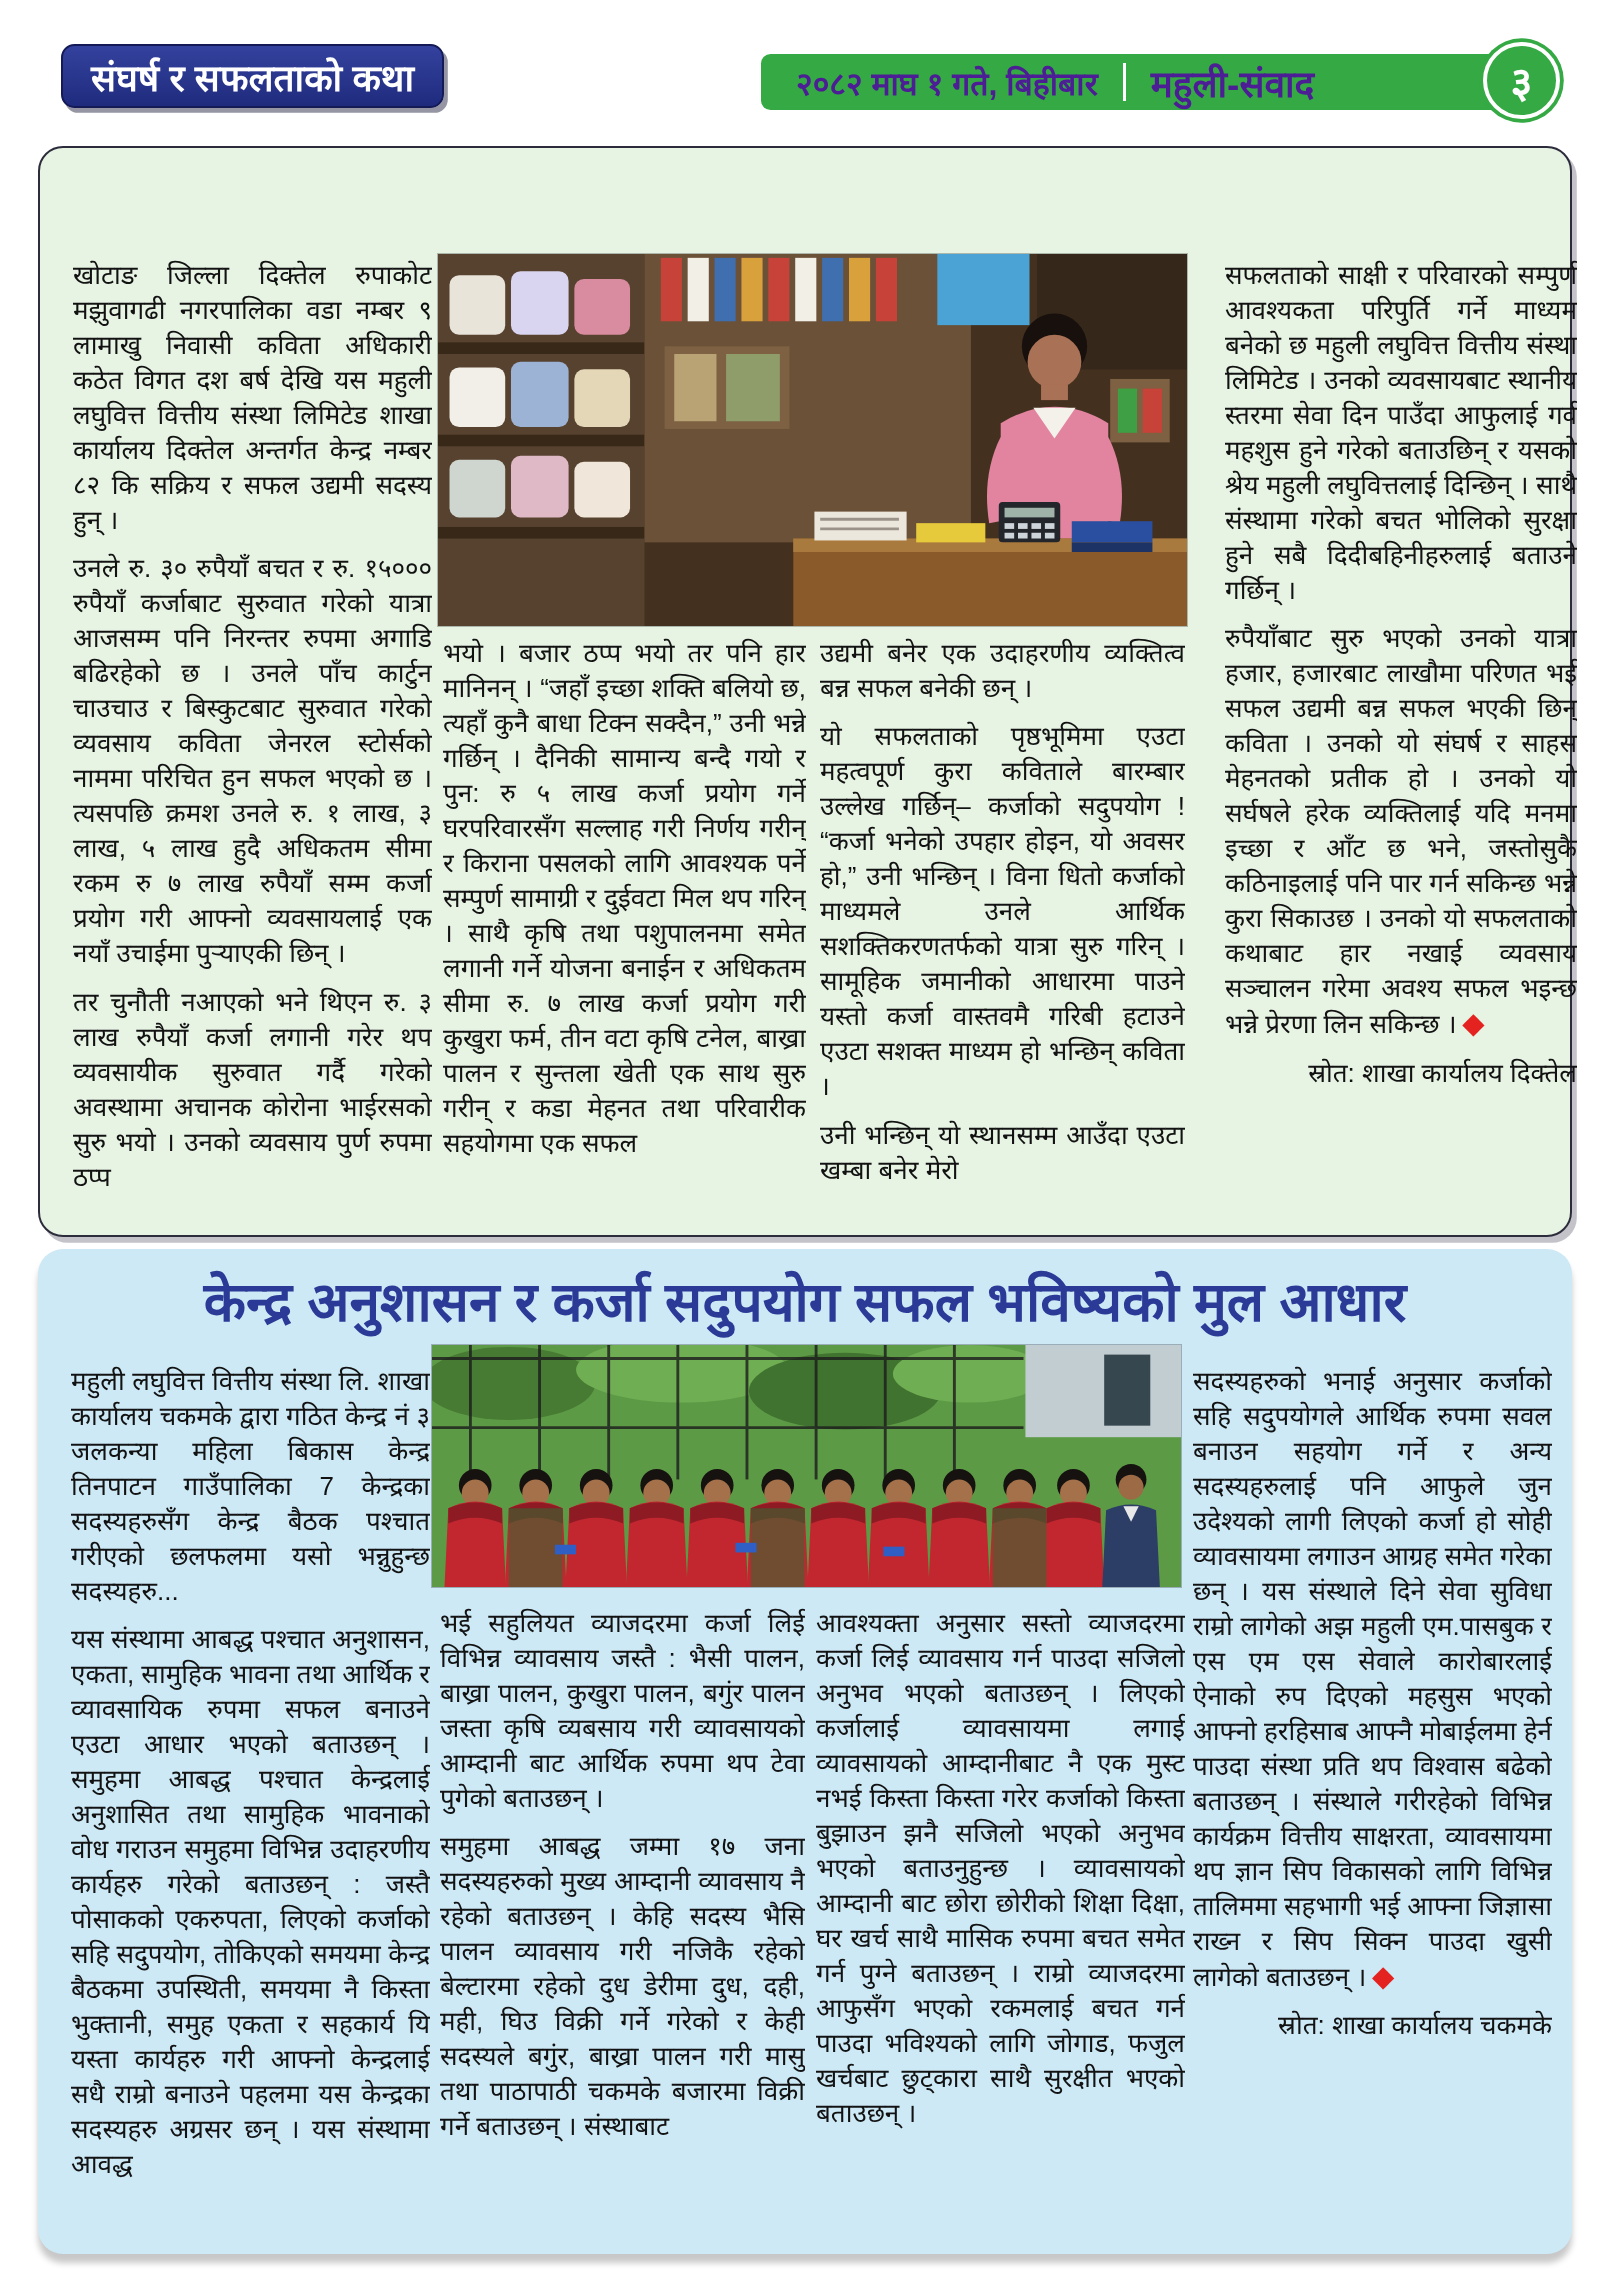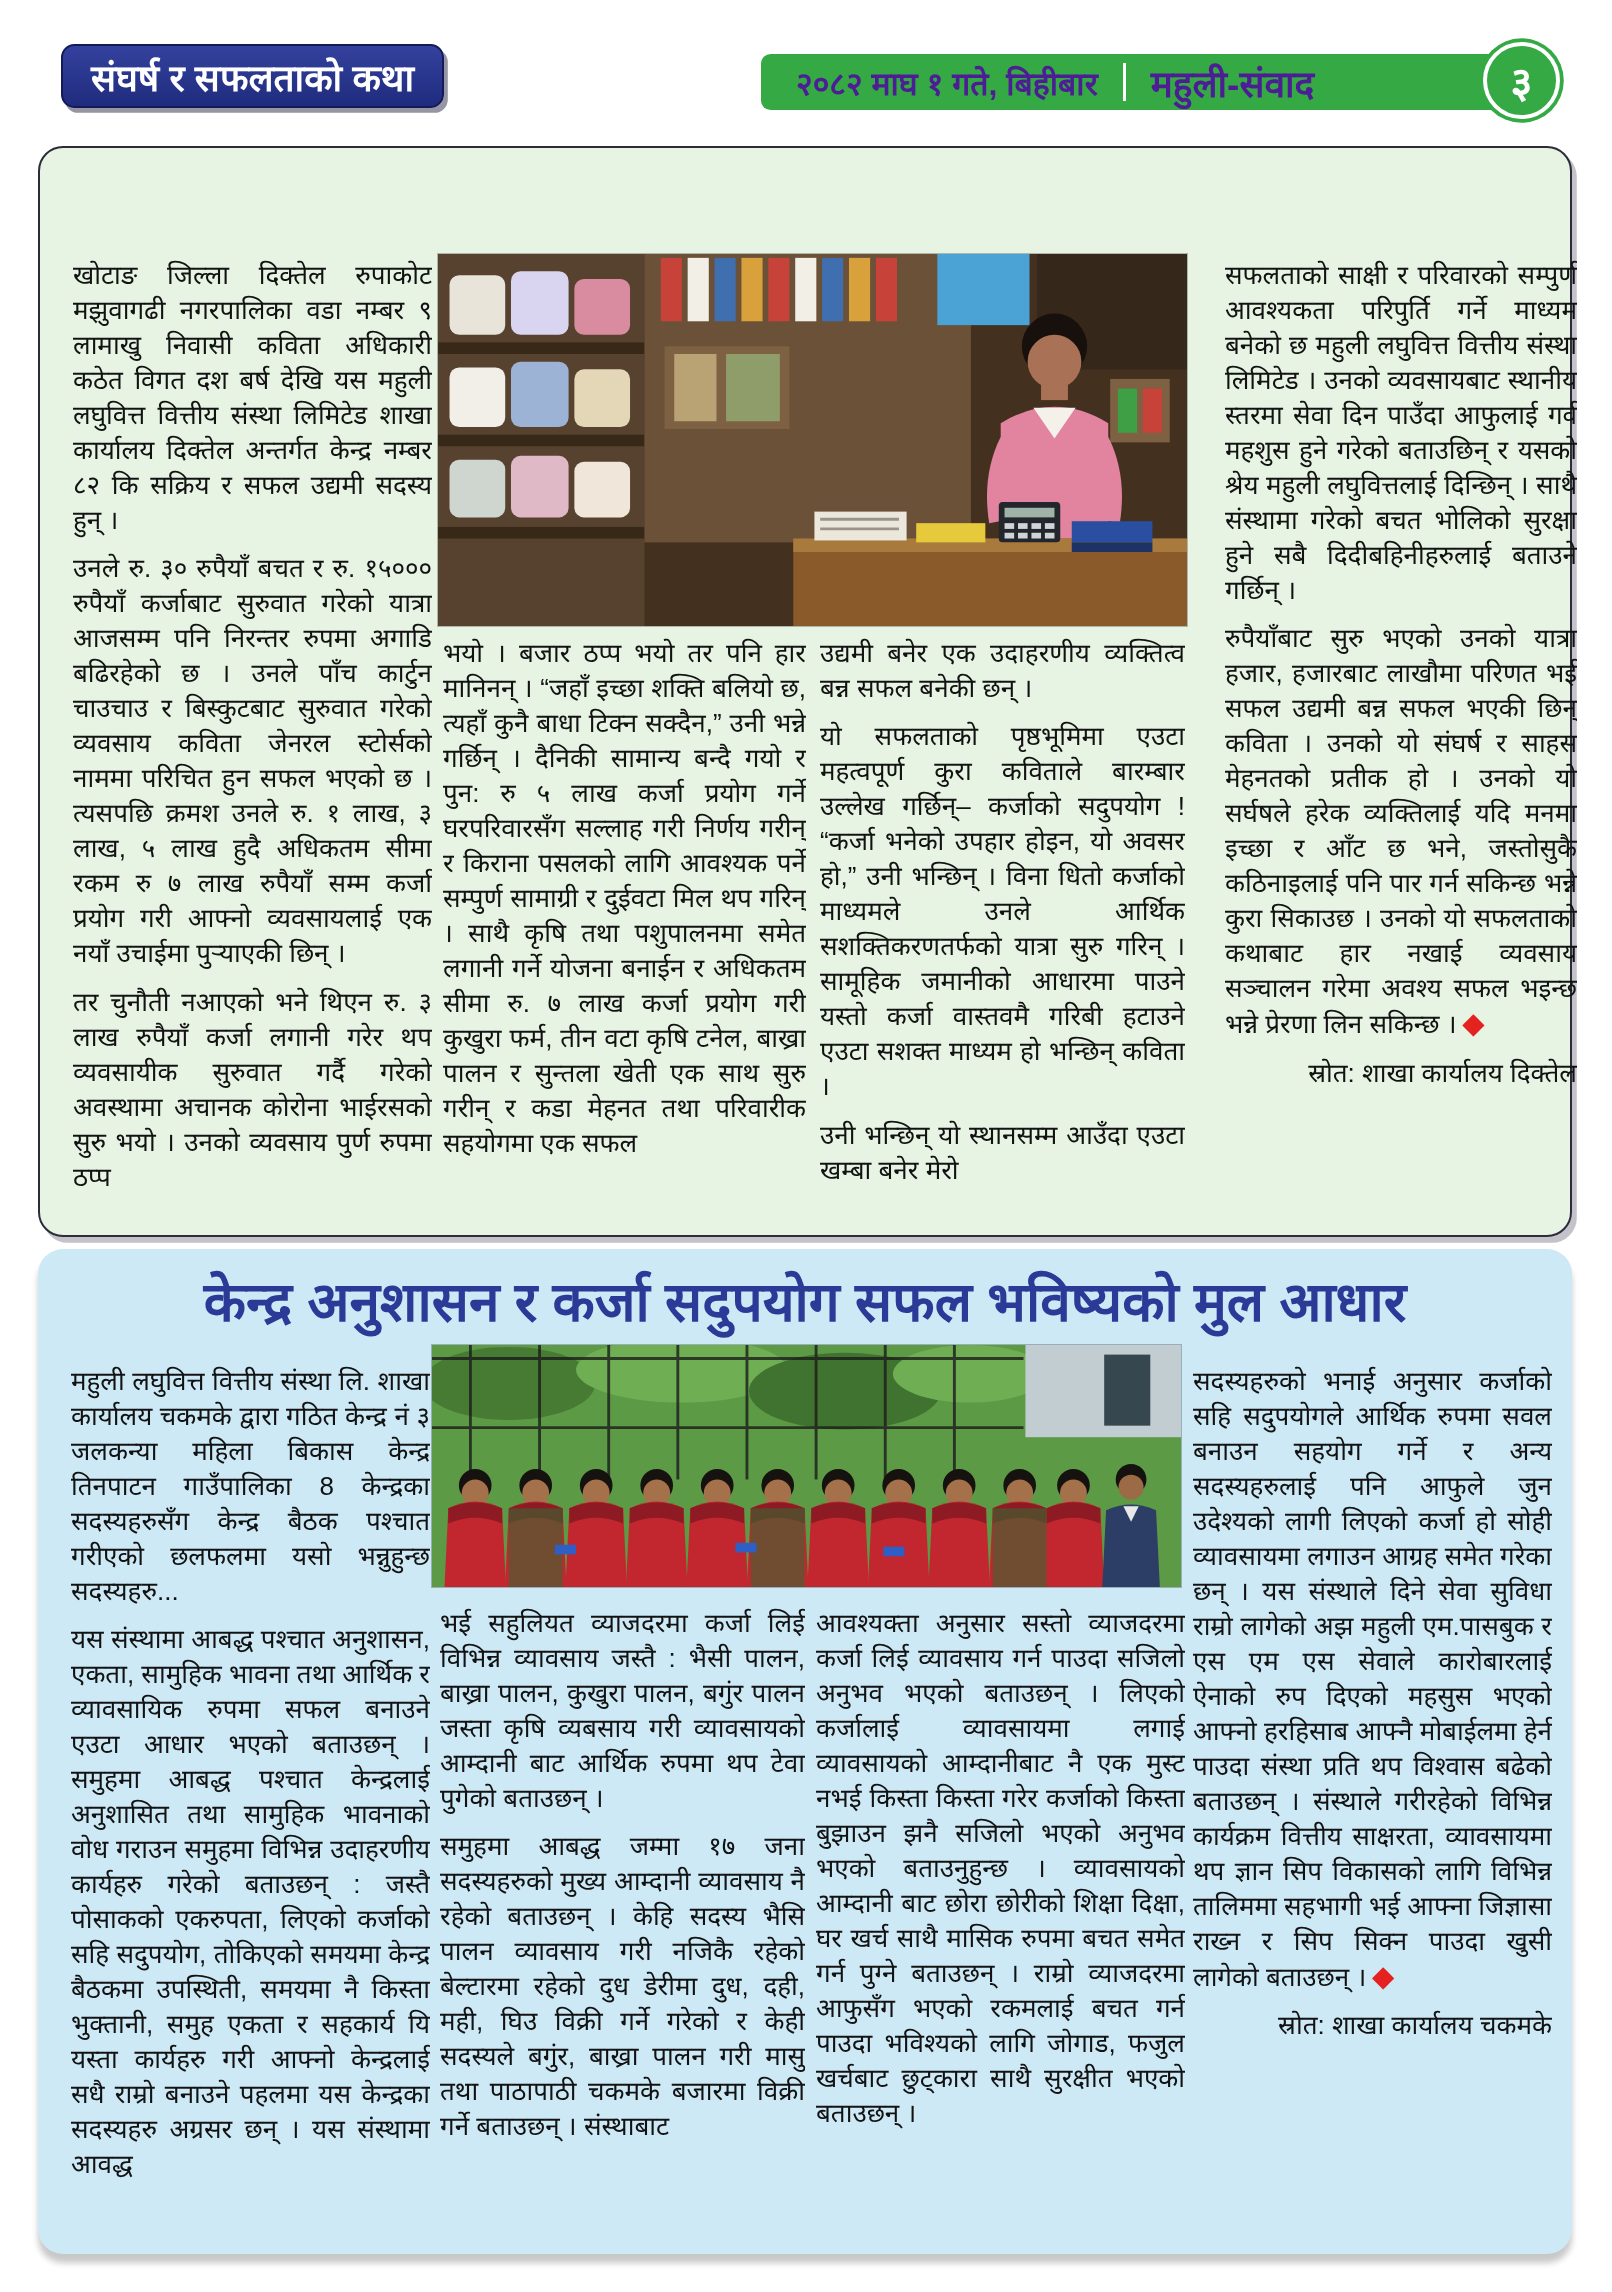--- a/index.html
+++ b/index.html
@@ -212,21 +212,21 @@
       <g>
         <circle cx="728" cy="140" r="16" fill="#151210"></circle>
         <circle cx="728" cy="148" r="13" fill="#9c6b45"></circle>
         <path d="M702,172 Q728,160 754,172 L758,252 L698,252 Z" fill="#2c3d66"></path>
         <path d="M720,168 L728,184 L736,168 Z" fill="#e8e8e8"></path>
       </g>
     </svg>
   </div>
 
   <div class="col a2c1">
-    <p>महुली लघुवित्त वित्तीय संस्था लि. शाखा कार्यालय चकमके द्वारा गठित केन्द्र नं ३ जलकन्या महिला बिकास केन्द्र तिनपाटन गाउँपालिका 8 केन्द्रका सदस्यहरुसँग केन्द्र बैठक पश्चात गरीएको छलफलमा यसो भन्नुहुन्छ सदस्यहरु...</p>
+    <p>महुली लघुवित्त वित्तीय संस्था लि. शाखा कार्यालय चकमके द्वारा गठित केन्द्र नं ३ जलकन्या महिला बिकास केन्द्र तिनपाटन गाउँपालिका 7 केन्द्रका सदस्यहरुसँग केन्द्र बैठक पश्चात गरीएको छलफलमा यसो भन्नुहुन्छ सदस्यहरु...</p>
     <p>यस संस्थामा आबद्ध पश्चात अनुशासन, एकता, सामुहिक भावना तथा आर्थिक र व्यावसायिक रुपमा सफल बनाउने एउटा आधार भएको बताउछन् । समुहमा आबद्ध पश्चात केन्द्रलाई अनुशासित तथा सामुहिक भावनाको वोध गराउन समुहमा विभिन्न उदाहरणीय कार्यहरु गरेको बताउछन् : जस्तै पोसाकको एकरुपता, लिएको कर्जाको सहि सदुपयोग, तोकिएको समयमा केन्द्र बैठकमा उपस्थिती, समयमा नै किस्ता भुक्तानी, समुह एकता र सहकार्य यि यस्ता कार्यहरु गरी आफ्नो केन्द्रलाई सधै राम्रो बनाउने पहलमा यस केन्द्रका सदस्यहरु अग्रसर छन् । यस संस्थामा आवद्ध</p>
   </div>
   <div class="col a2c2">
     <p>भई सहुलियत व्याजदरमा कर्जा लिई विभिन्न व्यावसाय जस्तै : भैसी पालन, बाख्रा पालन, कुखुरा पालन, बगुंर पालन जस्ता कृषि व्यबसाय गरी व्यावसायको आम्दानी बाट आर्थिक रुपमा थप टेवा पुगेको बताउछन् ।</p>
     <p>समुहमा आबद्ध जम्मा १७ जना सदस्यहरुको मुख्य आम्दानी व्यावसाय नै रहेको बताउछन् । केहि सदस्य भैसि पालन व्यावसाय गरी नजिकै रहेको बेल्टारमा रहेको दुध डेरीमा दुध, दही, मही, घिउ विक्री गर्ने गरेको र केही सदस्यले बगुंर, बाख्रा पालन गरी मासु तथा पाठापाठी चकमके बजारमा विक्री गर्ने बताउछन् । संस्थाबाट</p>
   </div>
   <div class="col a2c3">
     <p>आवश्यक्ता अनुसार सस्तो व्याजदरमा कर्जा लिई व्यावसाय गर्न पाउदा सजिलो अनुभव भएको बताउछन् । लिएको कर्जालाई व्यावसायमा लगाई व्यावसायको आम्दानीबाट नै एक मुस्ट नभई किस्ता किस्ता गरेर कर्जाको किस्ता बुझाउन झनै सजिलो भएको अनुभव भएको बताउनुहुन्छ । व्यावसायको आम्दानी बाट छोरा छोरीको शिक्षा दिक्षा, घर खर्च साथै मासिक रुपमा बचत समेत गर्न पुग्ने बताउछन् । राम्रो व्याजदरमा आफुसँग भएको रकमलाई बचत गर्न पाउदा भविश्यको लागि जोगाड, फजुल खर्चबाट छुट्कारा साथै सुरक्षीत भएको बताउछन् ।</p>
   </div>
   <div class="col a2c4">

